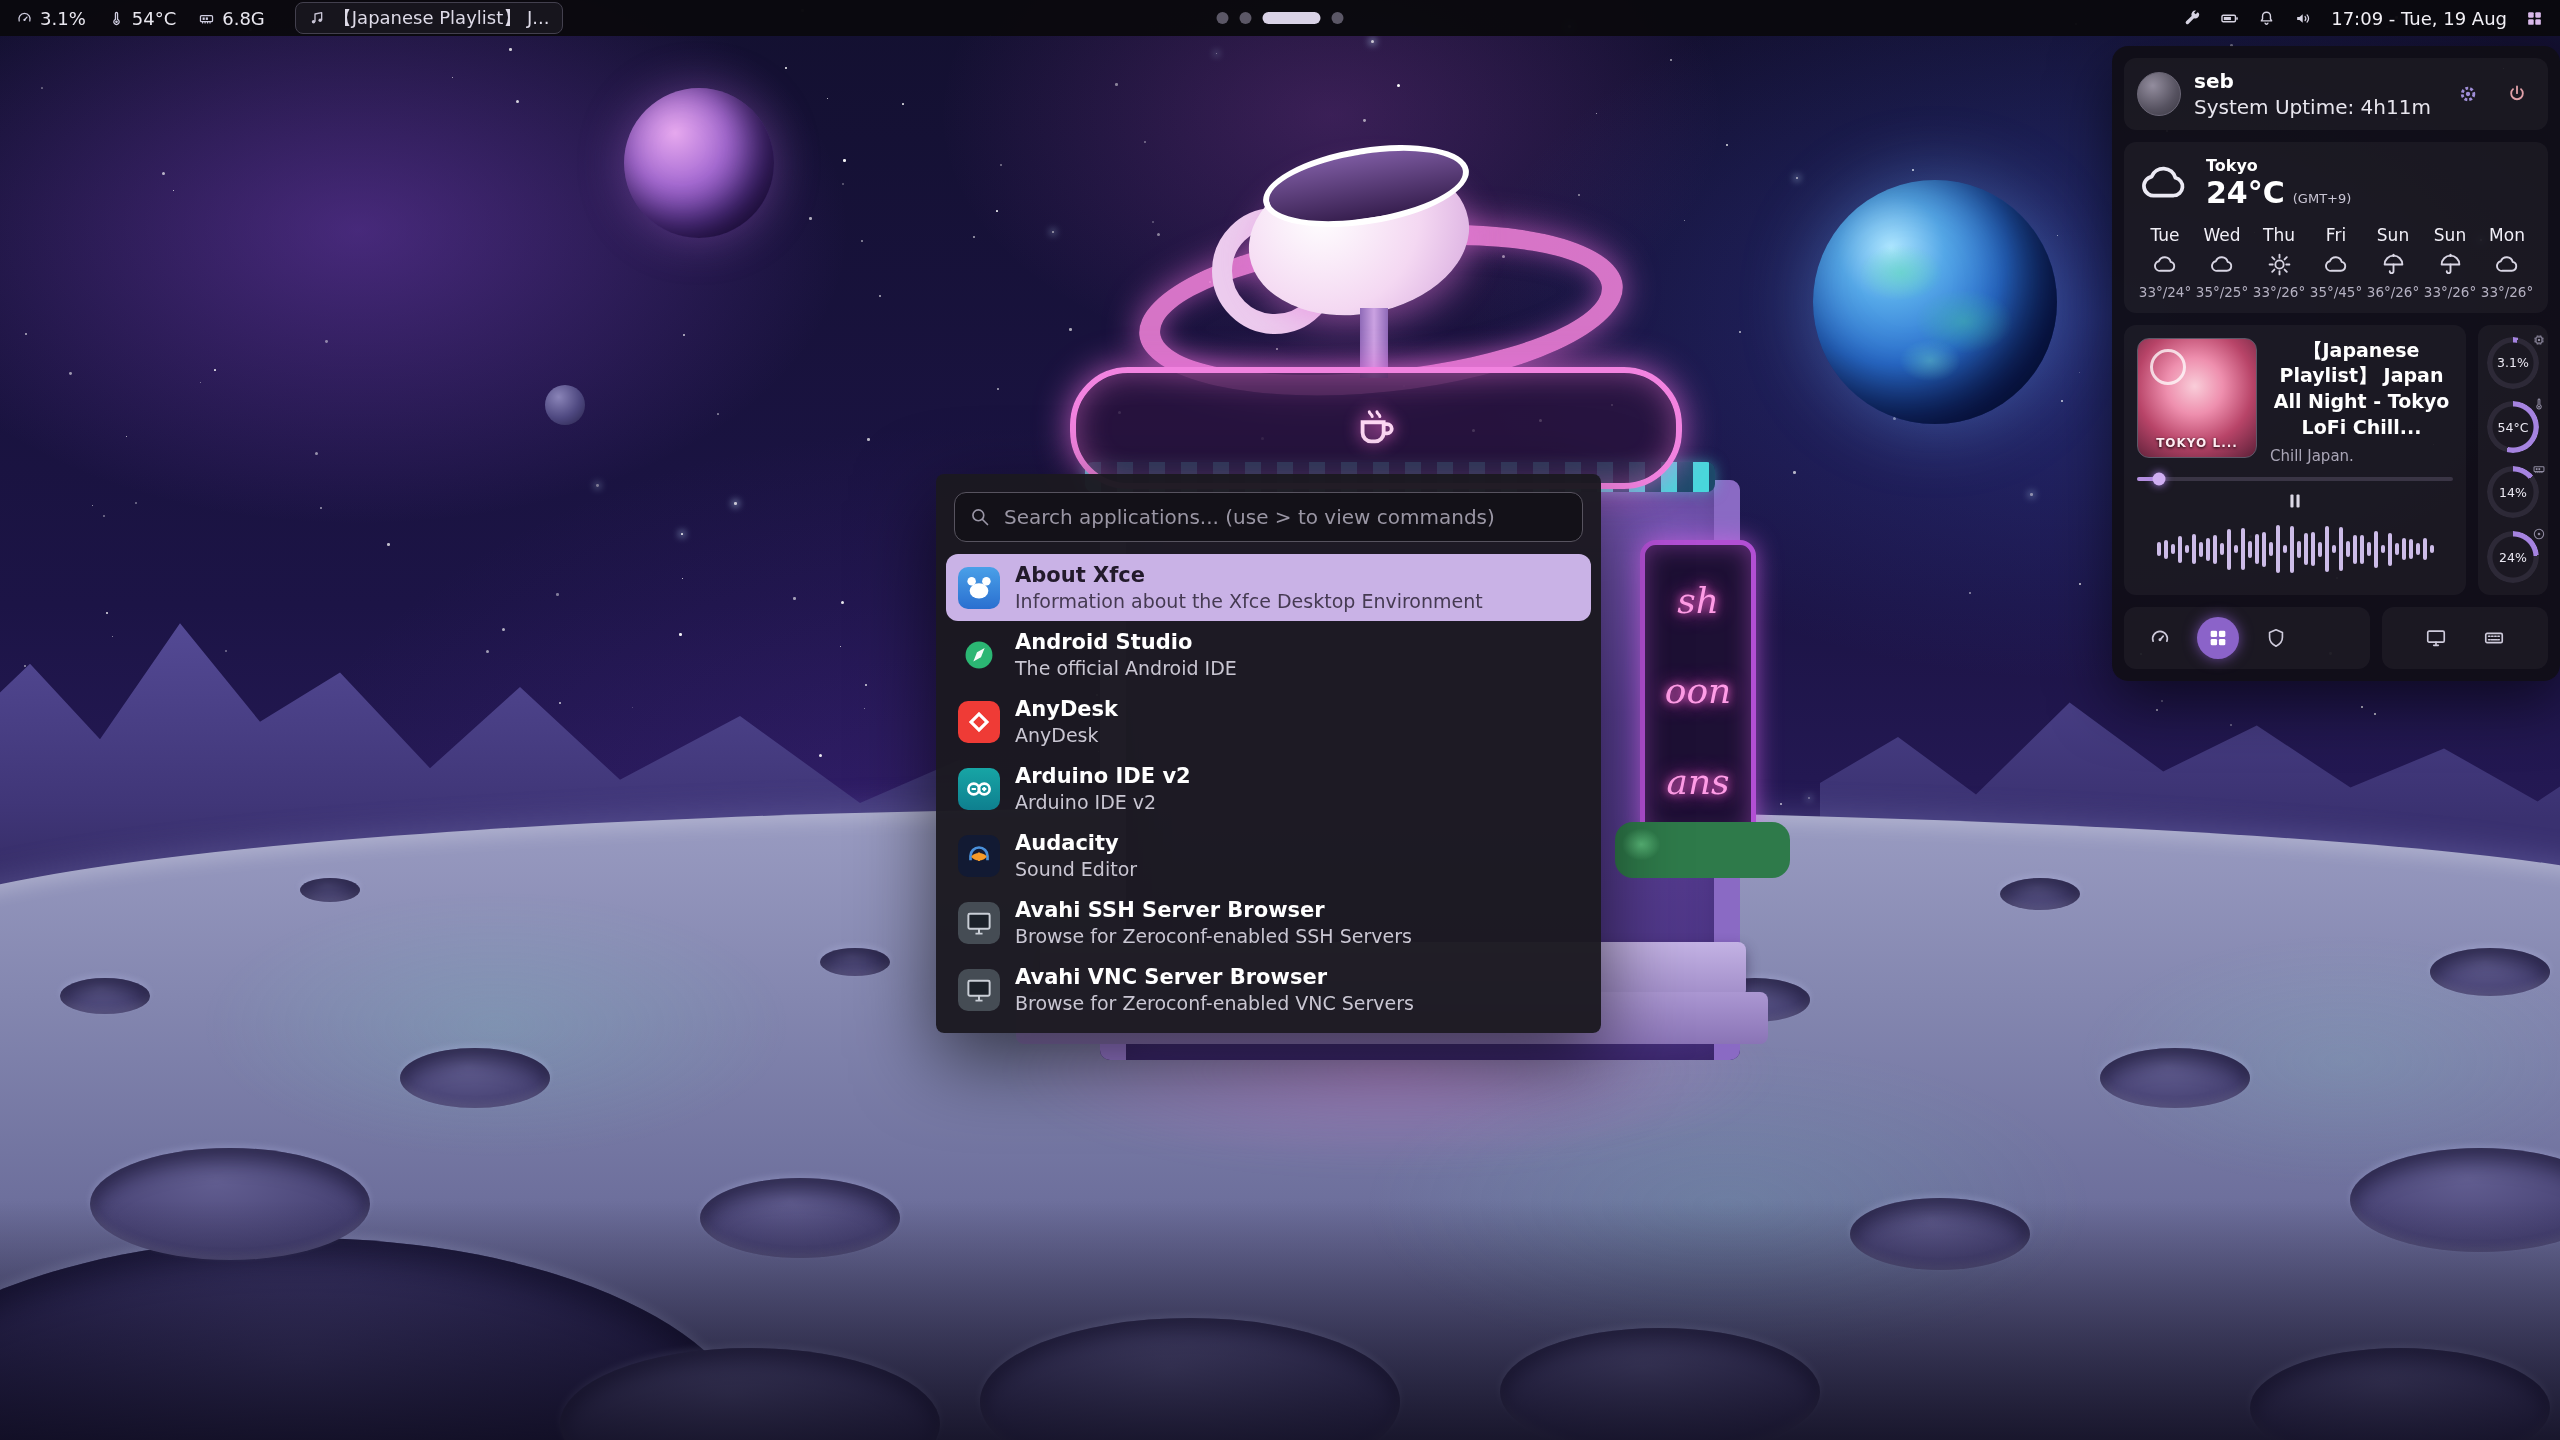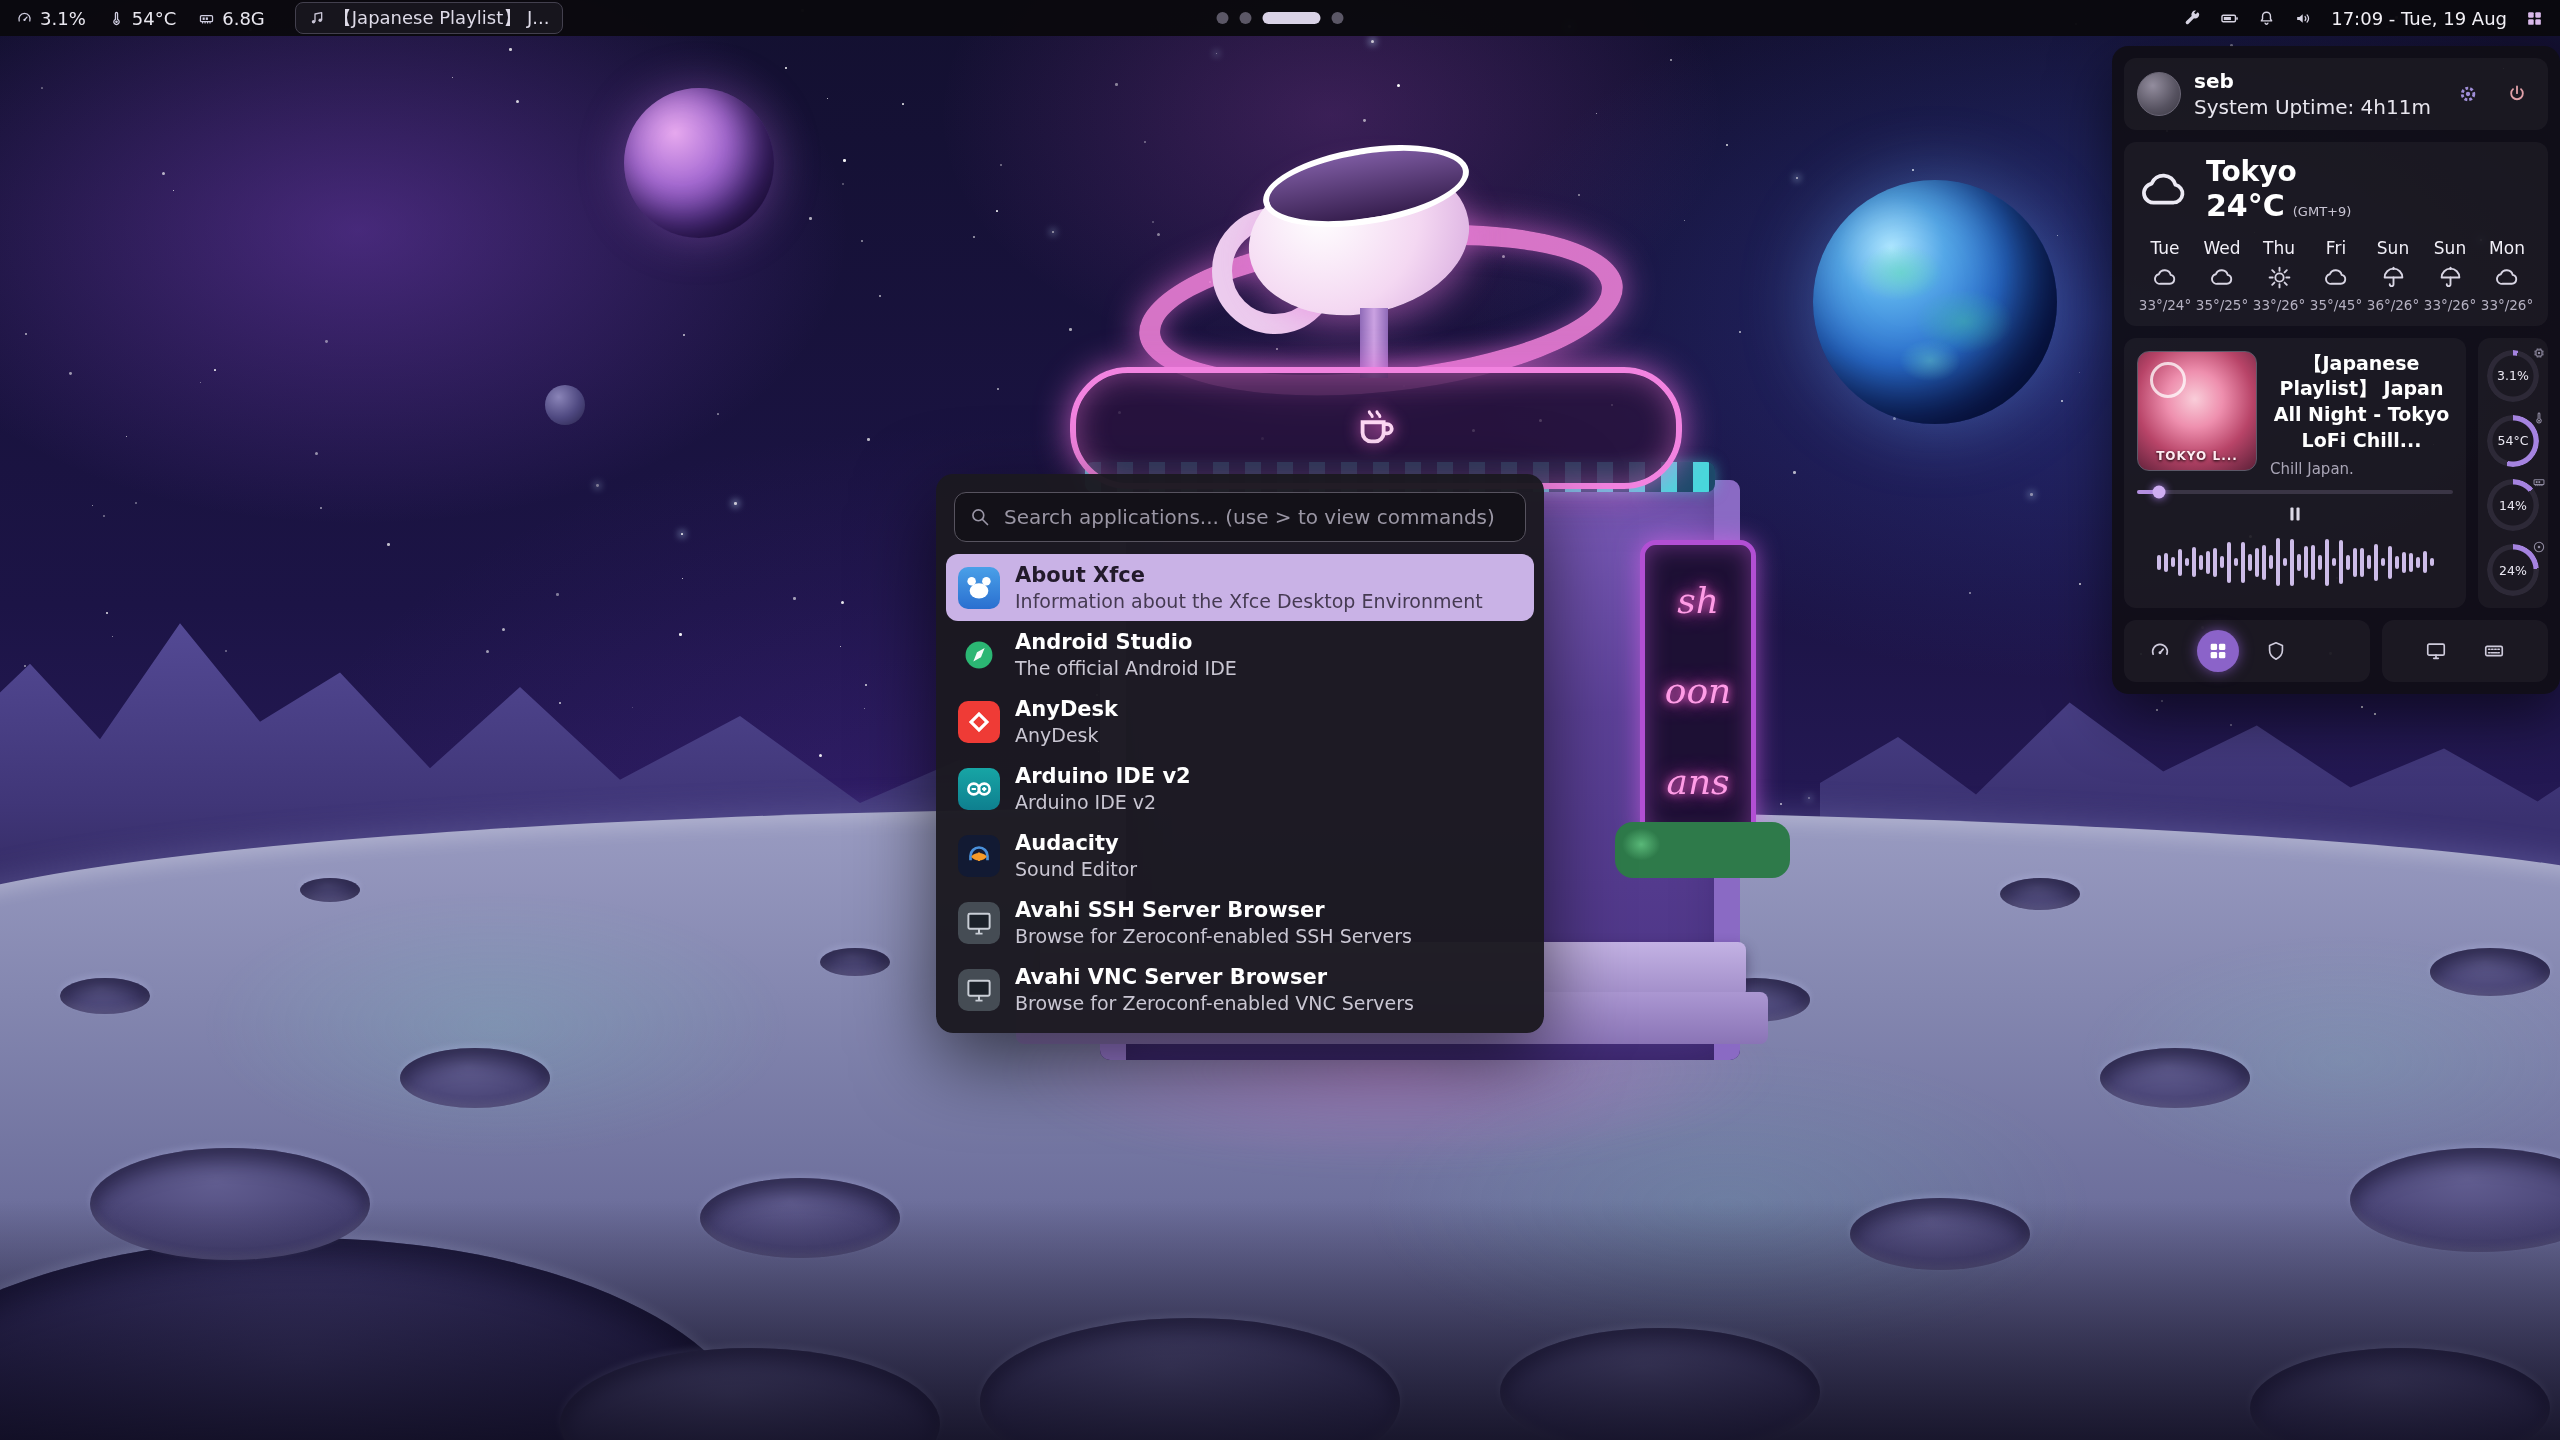--- a/index.html
+++ b/index.html
@@ -111,21 +111,21 @@
   .tb-pill svg{width:16px;height:16px;color:#c9c5d6;}
   .tb-center{position:absolute;left:50%;top:50%;transform:translate(-50%,-50%);display:flex;gap:11px;align-items:center;}
   .ws-dot{width:12px;height:12px;border-radius:50%;background:#5b5766;}
   .ws-active{width:58px;height:12px;border-radius:6px;background:#d9d2e6;}
   .tb-right{margin-left:auto;display:flex;align-items:center;gap:18px;}
   .tb-right svg{width:19px;height:19px;color:#d6d3e2;}
   .tb-clock{color:#f2f0f6;white-space:nowrap;}
   .tb-grid{color:#d9b9ea !important;}
 
   
-  .launcher{position:absolute;left:936px;top:474px;width:608px;z-index:30;border-radius:17px;
+  .launcher{position:absolute;left:936px;top:474px;width:665px;z-index:30;border-radius:8px;
     background:rgba(27,25,32,.97);box-shadow:0 26px 80px rgba(0,0,0,.6);padding:18px 0 10px;}
   .search{margin:0 18px 12px;display:flex;align-items:center;gap:12px;height:48px;border:1px solid #57535f;
     border-radius:12px;background:#131118;padding:0 15px;}
   .search svg{width:20px;height:20px;color:#9a96a6;flex:none;}
   .search input{flex:1;background:transparent;border:0;outline:0;color:#e4e2ea;font-size:20px;font-family:inherit;}
   .search input::placeholder{color:#9a96a4;}
   .app-row{display:flex;align-items:center;gap:15px;height:67px;margin:0 10px;padding:0 12px;border-radius:12px;}
   .app-row.selected{background:#c9b2e6;color:#221a2b;}
   .app-row.selected .app-desc{color:#453a52;}
   .app-icon{width:42px;height:42px;border-radius:10px;flex:none;display:flex;align-items:center;justify-content:center;overflow:hidden;}
@@ -152,21 +152,21 @@
   .user-name{font-size:20px;font-weight:bold;}
   .user-uptime{font-size:20px;color:#e8e6ee;}
   .icon-btn{width:36px;height:36px;border-radius:50%;display:flex;align-items:center;justify-content:center;}
   .icon-btn svg{width:20px;height:20px;}
   .btn-settings{color:#a08fd8;}
   .btn-power{color:#e0a0a8;}
 
   .weather-card{padding:15px 16px 13px;}
   .weather-top{display:flex;align-items:center;gap:16px;}
   .weather-top svg{width:50px;height:50px;color:#eceaf4;flex:none;}
-  .city{font-size:28px;font-weight:bold;line-height:1.1;}
+  .city{font-size:16px;font-weight:bold;line-height:1.1;}
   .temp-line{display:flex;align-items:baseline;gap:8px;}
   .temp-big{font-size:30px;font-weight:bold;}
   .tz{font-size:13px;color:#c9c5d4;}
   .forecast{display:flex;justify-content:space-between;margin-top:15px;}
   .fc-col{display:flex;flex-direction:column;align-items:center;gap:7px;width:50px;}
   .fc-day{font-size:17px;color:#f1eff7;}
   .fc-col svg{width:25px;height:25px;color:#d9d6e4;}
   .fc-temps{font-size:13.5px;color:#b5b1c2;white-space:nowrap;}
 
   .media-row{display:flex;gap:12px;}

